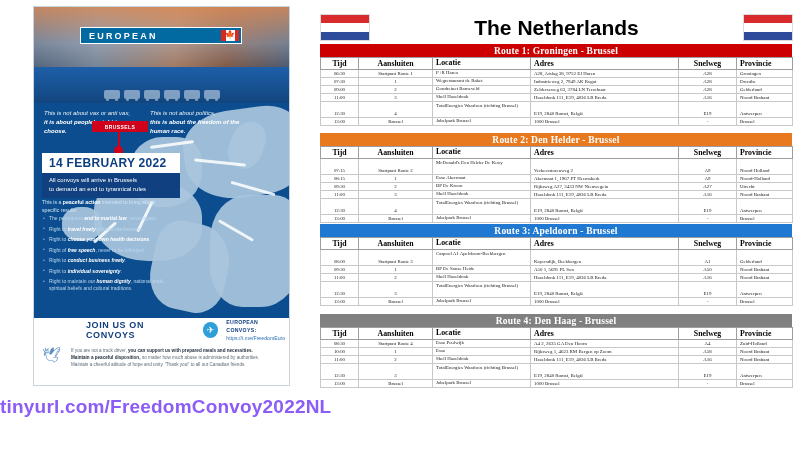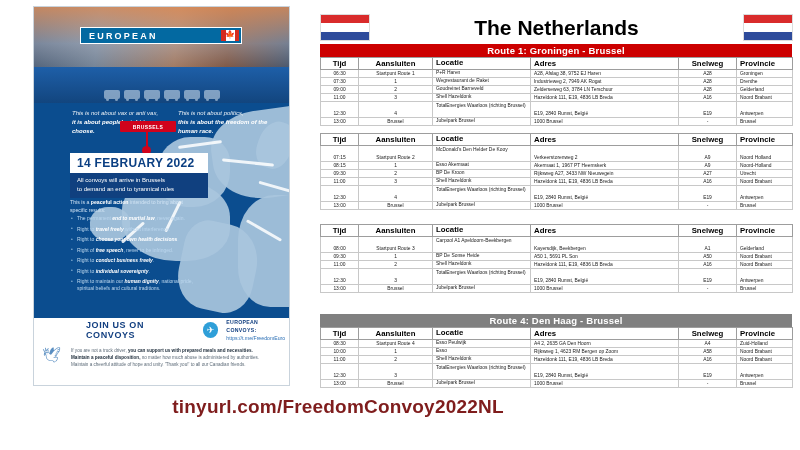--- a/index.html
+++ b/index.html
@@ -62,21 +62,20 @@
   }
   .banner-fc-txt{
     color:#103a78;font-size:13px;font-weight:bold;letter-spacing:1px;
   }
 
   
   .poster-map{
     position:absolute;left:0;top:96px;width:100%;height:215px;
     background:#0b4d8f;
     overflow:hidden;
-    margin-left:28px;
   }
   .landmass{position:absolute;background:#a9c6dd;opacity:.92;}
   .lm1{left:150px;top:6px;width:118px;height:88px;border-radius:40% 30% 35% 45%;transform:rotate(-8deg);}
   .lm2{left:96px;top:34px;width:72px;height:70px;border-radius:45% 35% 50% 40%;}
   .lm3{left:60px;top:78px;width:108px;height:80px;border-radius:35% 45% 40% 50%;}
   .lm4{left:118px;top:120px;width:76px;height:88px;border-radius:30% 45% 35% 40%;transform:rotate(12deg);}
   .lm5{left:176px;top:92px;width:92px;height:112px;border-radius:40% 30% 45% 35%;}
   .lm6{left:28px;top:104px;width:40px;height:34px;border-radius:45%;}
   .lm7{left:196px;top:18px;width:34px;height:48px;border-radius:50% 40% 45% 40%;transform:rotate(18deg);}
 
@@ -162,21 +161,21 @@
   .nl-flag .s1{background:#d92b2b;}
   .nl-flag .s2{background:#ffffff;}
   .nl-flag .s3{background:#2e4b9b;}
   .nl-left{left:7px;}
   .nl-right{right:7px;}
   .page-title{
     position:absolute;left:0;top:0;width:487px;text-align:center;
     font-size:21px;font-weight:bold;color:#000000;line-height:34px;
   }
 
-  .route-block{position:absolute;left:7px;width:472px;}
+  .route-block{position:absolute;left:7px;width:472px;font-family:Liberation Serif, serif;}
   .route-title{
     height:13px;display:flex;align-items:center;justify-content:center;
     color:#ffffff;font-size:9.5px;font-weight:bold;letter-spacing:.2px;
   }
   table.route{
     width:100%;border-collapse:collapse;table-layout:fixed;
     background:#ffffff;
   }
   table.route th{
     font-size:7.8px;font-weight:bold;color:#000000;text-align:left;
@@ -191,22 +190,22 @@
   table.route th.c-aan,table.route td.c-aan{text-align:center;width:74px;}
   table.route th.c-loc,table.route td.c-loc{width:98px;white-space:normal;line-height:6.5px;}
   table.route th.c-adr,table.route td.c-adr{width:148px;}
   table.route th.c-snel,table.route td.c-snel{text-align:center;width:58px;}
   table.route th.c-prov,table.route td.c-prov{width:56px;}
   table.route th.c-tijd,table.route th.c-aan,table.route th.c-snel{text-align:center;}
   table.route tr.tall td{height:16px;vertical-align:bottom;padding-bottom:1px;}
   table.route tr.tall td.c-loc{vertical-align:top;padding-top:1px;}
 
   .bottom-url{
-    position:absolute;left:0;top:396px;width:676px;text-align:center;
-    font-size:19px;font-weight:bold;color:#7f1d1d;letter-spacing:.2px;
+    position:absolute;left:0;top:396px;width:676px;text-align:left;
+    font-size:19px;font-weight:bold;color:#8b5cf6;letter-spacing:.2px;
   }
 </style>
 </head>
 <body>
 
 <div class="stage">
 
   <div class="poster">
 
     <div class="poster-photo">
@@ -385,20 +384,21 @@
                 <td class="c-aan">Brussel</td>
                 <td class="c-loc">Jubelpark Brussel</td>
                 <td class="c-adr">1000 Brussel</td>
                 <td class="c-snel">-</td>
                 <td class="c-prov">Brussel</td>
               </tr>
             </tbody>
           </table>
         </div>
         <div class="route-block" style="top: 133px;">
+          <div class="route-title" style="background: rgb(232, 121, 31);">Route 2:  Den Helder - Brussel</div>
           <table class="route">
             <thead>
               <tr>
                 <th class="c-tijd">Tijd</th>
                 <th class="c-aan">Aansluiten</th>
                 <th class="c-loc">Locatie</th>
                 <th class="c-adr">Adres</th>
                 <th class="c-snel">Snelweg</th>
                 <th class="c-prov">Provincie</th>
               </tr>
@@ -449,20 +449,21 @@
                 <td class="c-aan">Brussel</td>
                 <td class="c-loc">Jubelpark Brussel</td>
                 <td class="c-adr">1000 Brussel</td>
                 <td class="c-snel">-</td>
                 <td class="c-prov">Brussel</td>
               </tr>
             </tbody>
           </table>
         </div>
         <div class="route-block" style="top: 224px;">
+          <div class="route-title" style="background: rgb(31, 120, 209);">Route 3: Apeldoorn - Brussel</div>
           <table class="route">
             <thead>
               <tr>
                 <th class="c-tijd">Tijd</th>
                 <th class="c-aan">Aansluiten</th>
                 <th class="c-loc">Locatie</th>
                 <th class="c-adr">Adres</th>
                 <th class="c-snel">Snelweg</th>
                 <th class="c-prov">Provincie</th>
               </tr>

